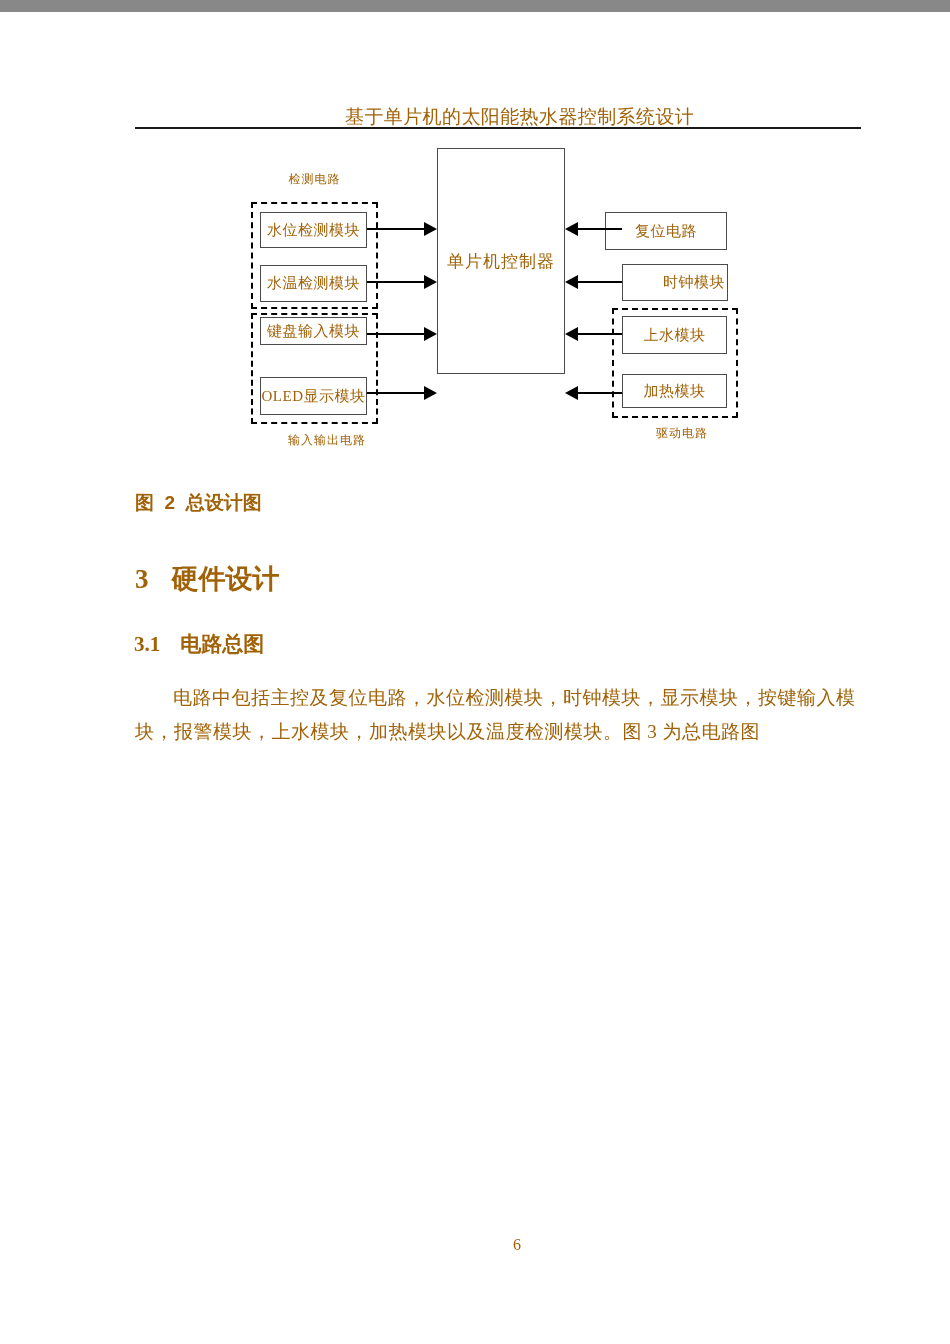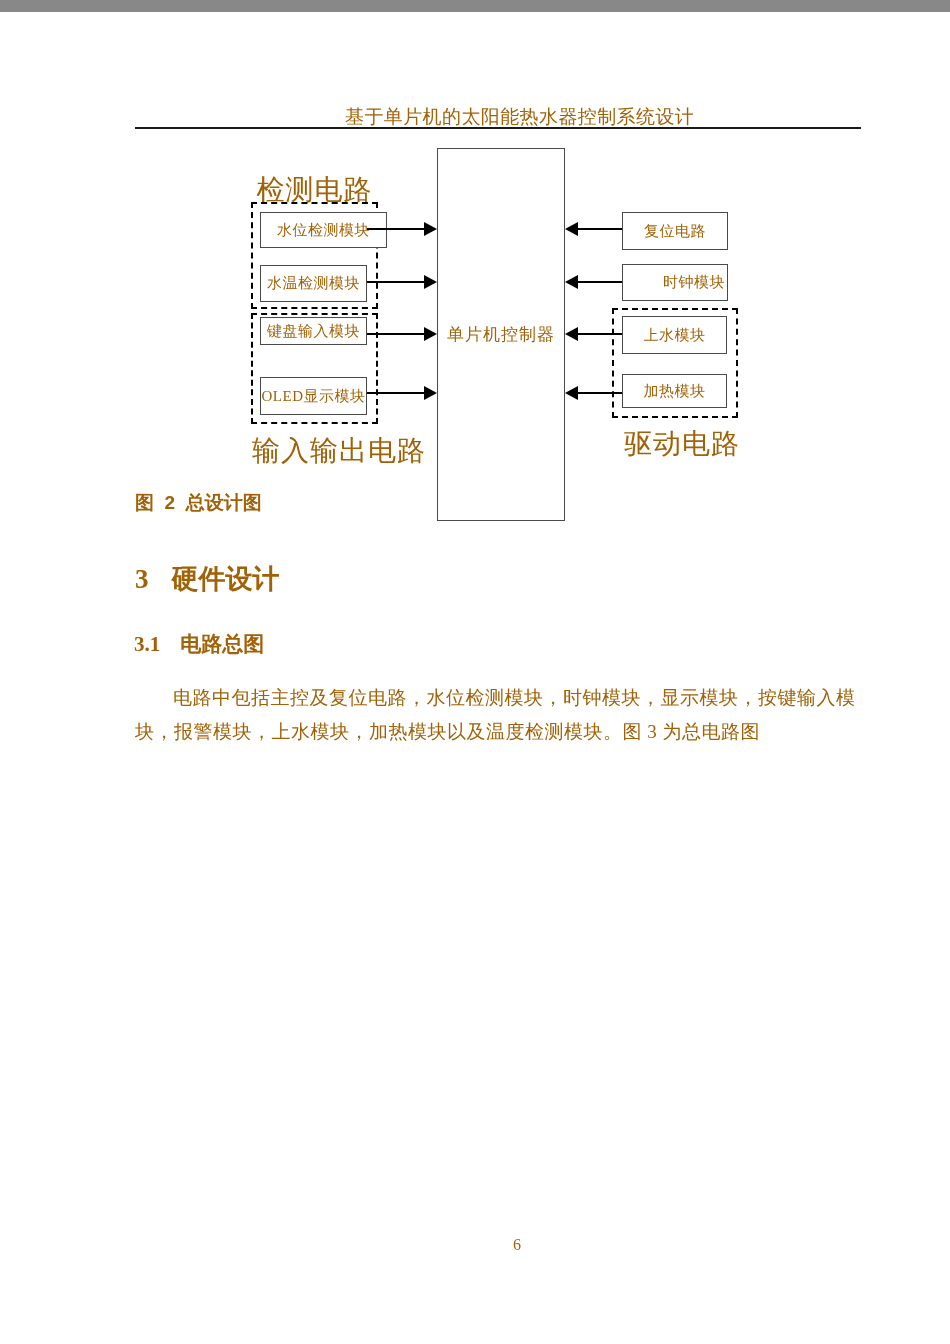--- a/index.html
+++ b/index.html
@@ -29,21 +29,21 @@
     position:absolute; box-sizing:border-box;
     border:1.5px solid #4a4a4a; background:#fff;
     display:flex; align-items:center; justify-content:center;
     font-size:17px; letter-spacing:1px;
   }
   .dash {
     position:absolute; box-sizing:border-box;
     border:2px dashed #000; background:transparent;
   }
   .glabel {
-    position:absolute; font-size:28px; letter-spacing:1px;
+    position:absolute; font-size:12px; letter-spacing:1px;
     text-align:center; white-space:nowrap;
   }
   .arrow { position:absolute; height:2px; background:#000; }
   .arrow-right::after {
     content:""; position:absolute; right:-13px; top:-6px; width:0; height:0;
     border-top:7px solid transparent; border-bottom:7px solid transparent;
     border-left:13px solid #000;
   }
   .arrow-left::before {
     content:""; position:absolute; left:-13px; top:-6px; width:0; height:0;
@@ -85,31 +85,31 @@
 
 <div class="page">
 
   <div class="running-title">基于单片机的太阳能热水器控制系统设计</div>
   <div class="header-rule"></div>
 
   <div class="diagram">
 
     <div class="glabel" style="left:251px; top:159px; width:127px;">检测电路</div>
     <div class="dash" style="left:251px; top:190px; width:127px; height:107px;"></div>
-    <div class="mbox" style="left:260px; top:200px; width:127px; height:36px;">水位检测模块</div>
+    <div class="mbox" style="left:260px; top:200px; width:107px; height:36px;">水位检测模块</div>
     <div class="mbox" style="left:260px; top:253px; width:107px; height:37px;">水温检测模块</div>
 
     <div class="dash" style="left:251px; top:301px; width:127px; height:111px;"></div>
     <div class="mbox" style="left:260px; top:305px; width:107px; height:28px;">键盘输入模块</div>
     <div class="mbox" style="left:260px; top:365px; width:107px; height:38px;">OLED显示模块</div>
     <div class="glabel" style="left:252px; top:420px; width:150px;">输入输出电路</div>
 
-    <div class="ctrl-box" style="left:437px; top:136px; width:128px; height:373px;">单片机控制器</div>
+    <div class="ctrl-box" style="left:437px; top:136px; width:128px; height:226px;">单片机控制器</div>
 
-    <div class="mbox" style="left:622px; top:200px; width:106px; height:38px;font-family:Liberation Mono, monospace;">复位电路</div>
+    <div class="mbox" style="left:605px; top:200px; width:122px; height:38px;font-family:Liberation Mono, monospace;">复位电路</div>
     <div class="mbox" style="left:622px; top:252px; width:106px; height:37px;padding-left:38px;">时钟模块</div>
 
     <div class="dash" style="left:612px; top:296px; width:126px; height:110px;"></div>
     <div class="mbox" style="left:622px; top:304px; width:105px; height:38px;">上水模块</div>
     <div class="mbox" style="left:622px; top:362px; width:105px; height:34px;">加热模块</div>
     <div class="glabel" style="left:619px; top:413px; width:126px;">驱动电路</div>
 
     <div class="arrow arrow-right" style="left:367px; top:216px; width:57px;"></div>
     <div class="arrow arrow-right" style="left:367px; top:269px; width:57px;"></div>
     <div class="arrow arrow-right" style="left:367px; top:321px; width:57px;"></div>

